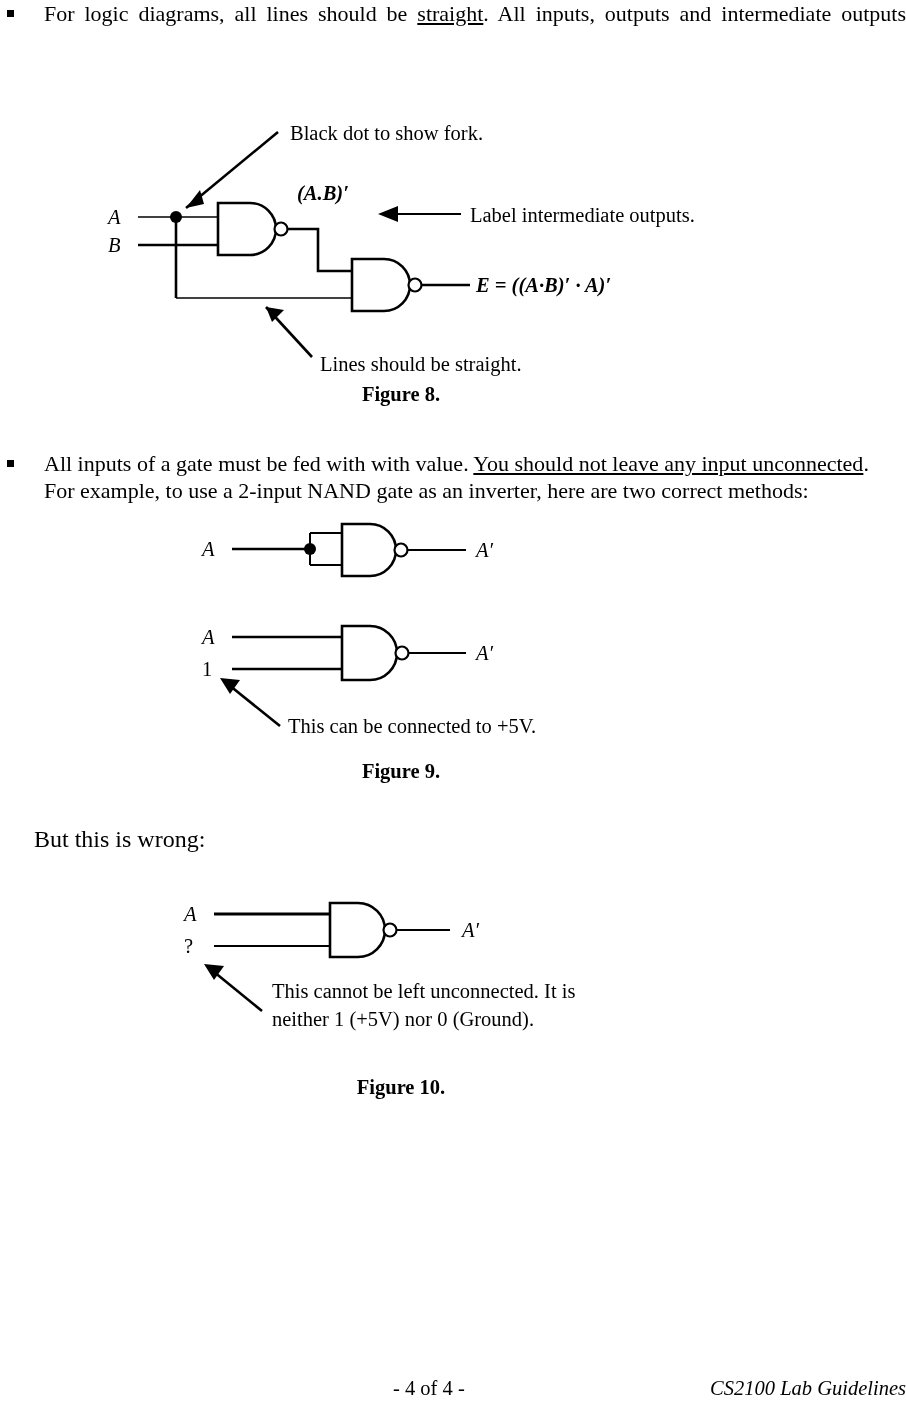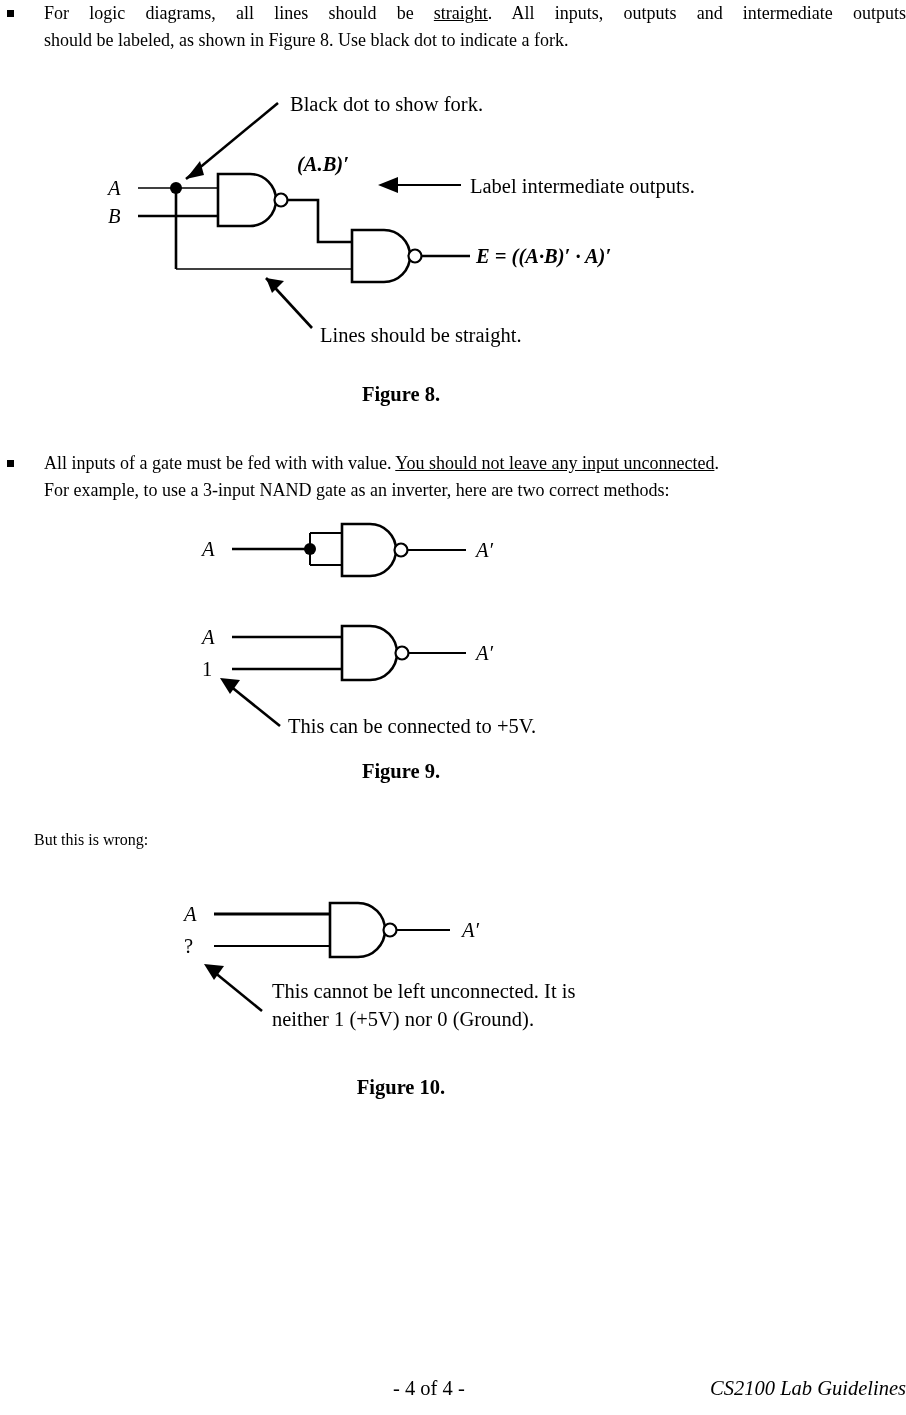--- a/index.html
+++ b/index.html
@@ -27,39 +27,39 @@
     position: absolute;
     left: 0;
     top: 10px;
     width: 7px;
     height: 7px;
     background: #000000;
   }
   .bullet-text {
     display: block;
     margin-left: 37px;
-    font-size: 18px;
+    font-size: 22px;
     line-height: 27px;
     text-align: justify;
   }
   .bullet-text .ln {
     display: block;
   }
   .bullet-text .ln.justified {
     text-align: justify;
     text-align-last: justify;
   }
   u, .underline {
     text-decoration: underline;
   }
 
   
   .plain-text {
     position: absolute;
-    font-size: 16px;
+    font-size: 24px;
     line-height: 27px;
     text-align: right;
   }
 
   
   .fig-caption {
     position: absolute;
     width: 906px;
     left: 0;
     text-align: center;
@@ -121,25 +121,24 @@
 </style>
 </head>
 <body>
 
 <div class="page">
 
   <div class="bullet-block" style="left:7px; top:0px; width:899px;">
     <span class="bullet-marker"></span>
     <span class="bullet-text">
       <span class="ln justified"><span>For logic diagrams, all lines should be </span><u>straight</u><span>. All inputs, outputs and intermediate outputs</span></span>
-      <span class="ln">should be labeled, as shown in Figure 8.  Use black dot to indicate a fork.</span>
     </span>
   </div>
 
-  <div class="diagram" style="left:90px; top:81px;">
+  <div class="diagram" style="left:90px; top:110px;">
     <svg width="630" height="275" viewBox="0 0 630 275">
 
       <g>
         <line x1="188" y1="22" x2="96" y2="98" stroke="#000" stroke-width="2.6"></line>
         <polygon points="96,98 114,94 110,80" fill="#000"></polygon>
       </g>
       <text class="lbl" x="200" y="30">Black dot to show fork.</text>
 
       <text class="ital" x="18" y="114">A</text>
 
@@ -185,21 +184,21 @@
       <text class="lbl" x="230" y="261">Lines should be straight.</text>
     </svg>
   </div>
 
   <div class="fig-caption fig-caption-8" style="top:383px;">Figure 8.</div>
 
   <div class="bullet-block" style="left:7px; top:450px; width:899px;">
     <span class="bullet-marker"></span>
     <span class="bullet-text">
       <span class="ln"><span>All inputs of a gate must be fed with with value. </span><u>You should not leave any input unconnected</u><span>.</span></span>
-      <span class="ln">For example, to use a 3-input NAND gate as an inverter, here are two correct methods:</span>
+      <span class="ln">For example, to use a 2-input NAND gate as an inverter, here are two correct methods:</span>
     </span>
   </div>
 
   <div class="diagram" style="left:180px; top:520px;">
     <svg width="440" height="235" viewBox="0 0 440 235">
 
       <g>
         <text class="ital" x="22" y="36">A</text>
 
         <line x1="52" y1="29" x2="130" y2="29" stroke="#000" stroke-width="2.6"></line>

